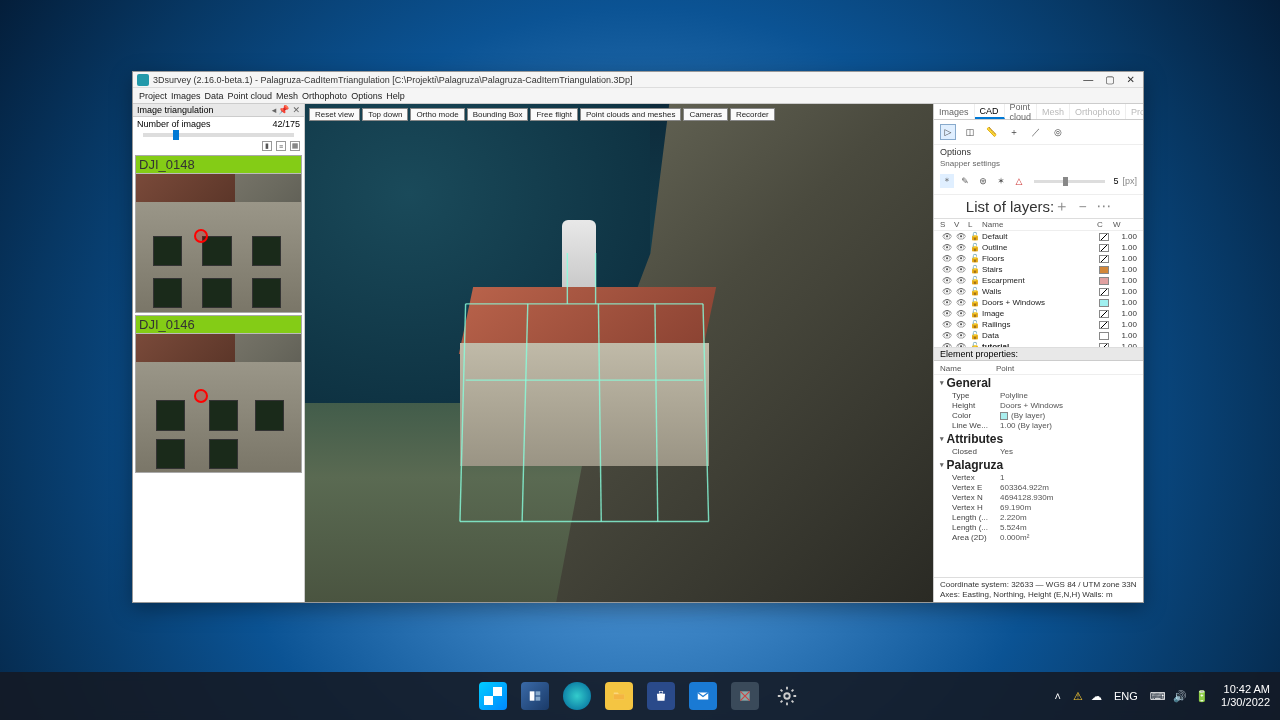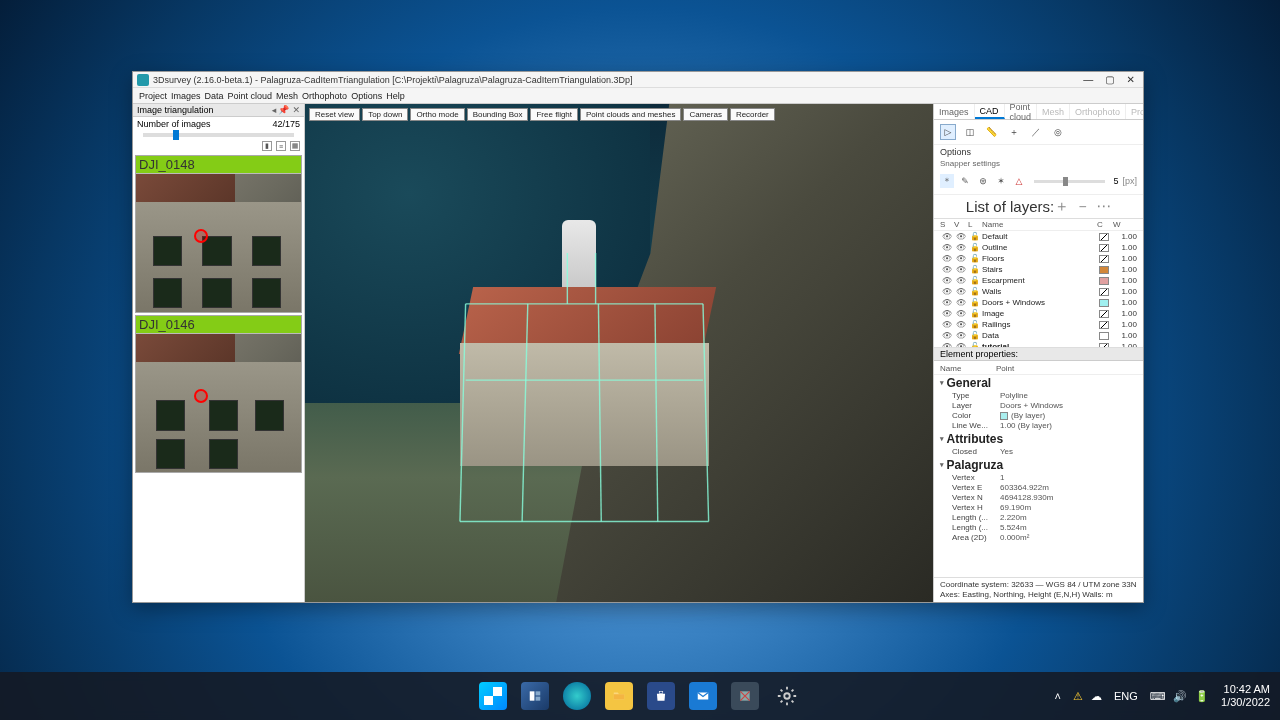--- a/index.html
+++ b/index.html
@@ -371,21 +371,21 @@
             <span>Point</span>
           </div>
         <div class="pr-group">
           <div class="grp">General</div>
           <div id="pg-general">
               <div class="pr-row">
                 <span class="k">Type</span>
                 <span class="v">Polyline</span>
               </div>
               <div class="pr-row">
-                <span class="k">Layer</span>
+                <span class="k">Height</span>
                 <span class="v">Doors + Windows</span>
               </div>
               <div class="pr-row">
                 <span class="k">Color</span>
                 <span class="v"><span class="sw"></span>(By layer)</span>
               </div>
               <div class="pr-row">
                 <span class="k">Line We...</span>
                 <span class="v">1.00 (By layer)</span>
               </div>

